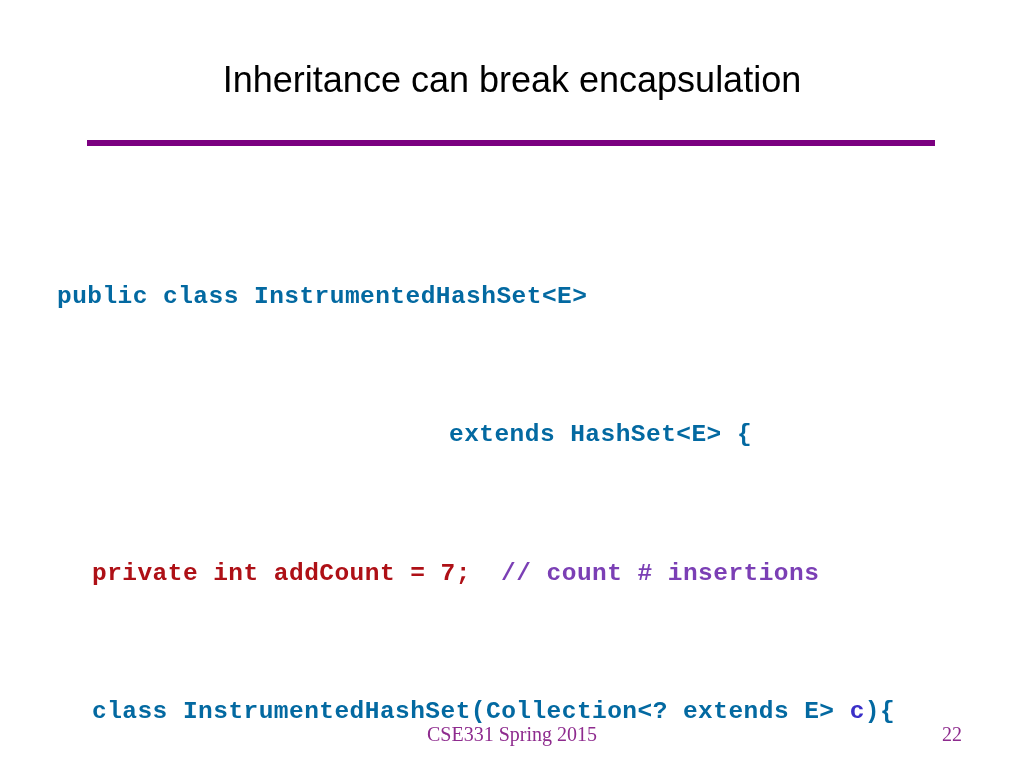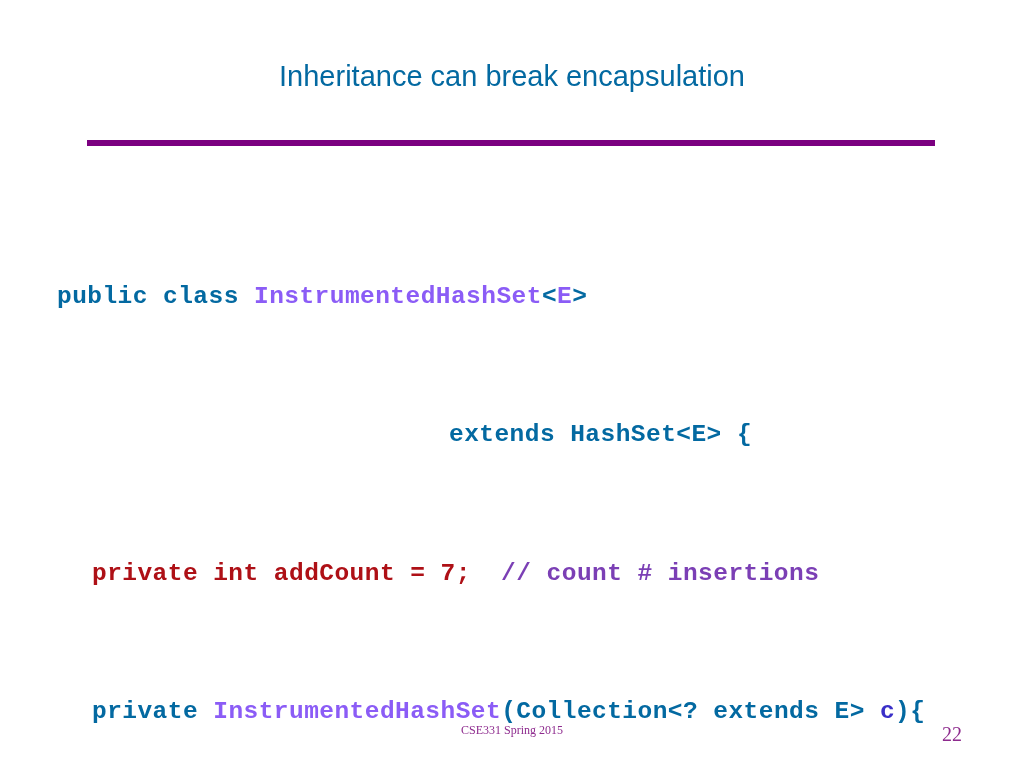--- a/index.html
+++ b/index.html
@@ -25,23 +25,23 @@
   
   .title-block {
     position: absolute;
     left: 58px;
     top: 62px;
     width: 908px;
     height: 90px;
   }
   .slide-title {
     font-family: "Liberation Sans", sans-serif;
-    font-size: 29px;
+    font-size: 36px;
     font-weight: 400;
-    color: #0369a1;
+    color: #000000;
     line-height: 1.0;
     text-align: center;
     white-space: nowrap;
     letter-spacing: 0px;
     margin: 0;
     padding: 0;
     transform: scaleX(1.0);
   }
   .title-rule {
     position: absolute;
@@ -68,34 +68,34 @@
   }
   .code-line {
     white-space: pre;
     height: 34.6px;
   }
   .ind0 { padding-left: 0px; }
   .ind1 { padding-left: 35px; }
   .ind-extends { padding-left: 392px; }
 
   .tok-plain  { color: #0369a1; }
-  .tok-type   { color: #8b5cf6; }
+  .tok-type   { color: #0369a1; }
   .tok-red    { color: #AE1016; }
   .tok-var    { color: #3A2FC8; }
   .tok-comment{ color: #7B3FB5; }
 
   
   .footer-course {
     position: absolute;
     left: 0px;
     top: 723px;
     width: 1024px;
     text-align: center;
     font-family: "Liberation Serif", serif;
-    font-size: 12px;
+    font-size: 20px;
     font-weight: 400;
     color: #8E2B8E;
     letter-spacing: 0px;
   }
   .footer-page {
     position: absolute;
     right: 62px;
     top: 723px;
     font-family: "Liberation Serif", serif;
     font-size: 20px;
@@ -115,21 +115,21 @@
   </div>
 
   <div class="code-block">
 
     <div class="code-line ind0"><span class="tok-plain">public class </span><span class="tok-type">InstrumentedHashSet</span><span class="tok-plain">&lt;</span><span class="tok-type">E</span><span class="tok-plain">&gt;</span></div>
 
     <div class="code-line ind-extends"><span class="tok-plain">extends HashSet&lt;E&gt; {</span></div>
 
     <div class="code-line ind1"><span class="tok-red">private int addCount = 7;</span><span class="tok-comment">  // count # insertions</span></div>
 
-    <div class="code-line ind1"><span class="tok-plain">private </span><span class="tok-type">InstrumentedHashSet</span><span class="tok-plain">(Collection&lt;? extends E&gt; </span><span class="tok-var">c</span><span class="tok-plain">){</span></div>
+    <div class="code-line ind1"><span class="tok-plain">class </span><span class="tok-type">InstrumentedHashSet</span><span class="tok-plain">(Collection&lt;? extends E&gt; </span><span class="tok-var">c</span><span class="tok-plain">){</span></div>
 
     
 
     
 
     
 
     
 
     

